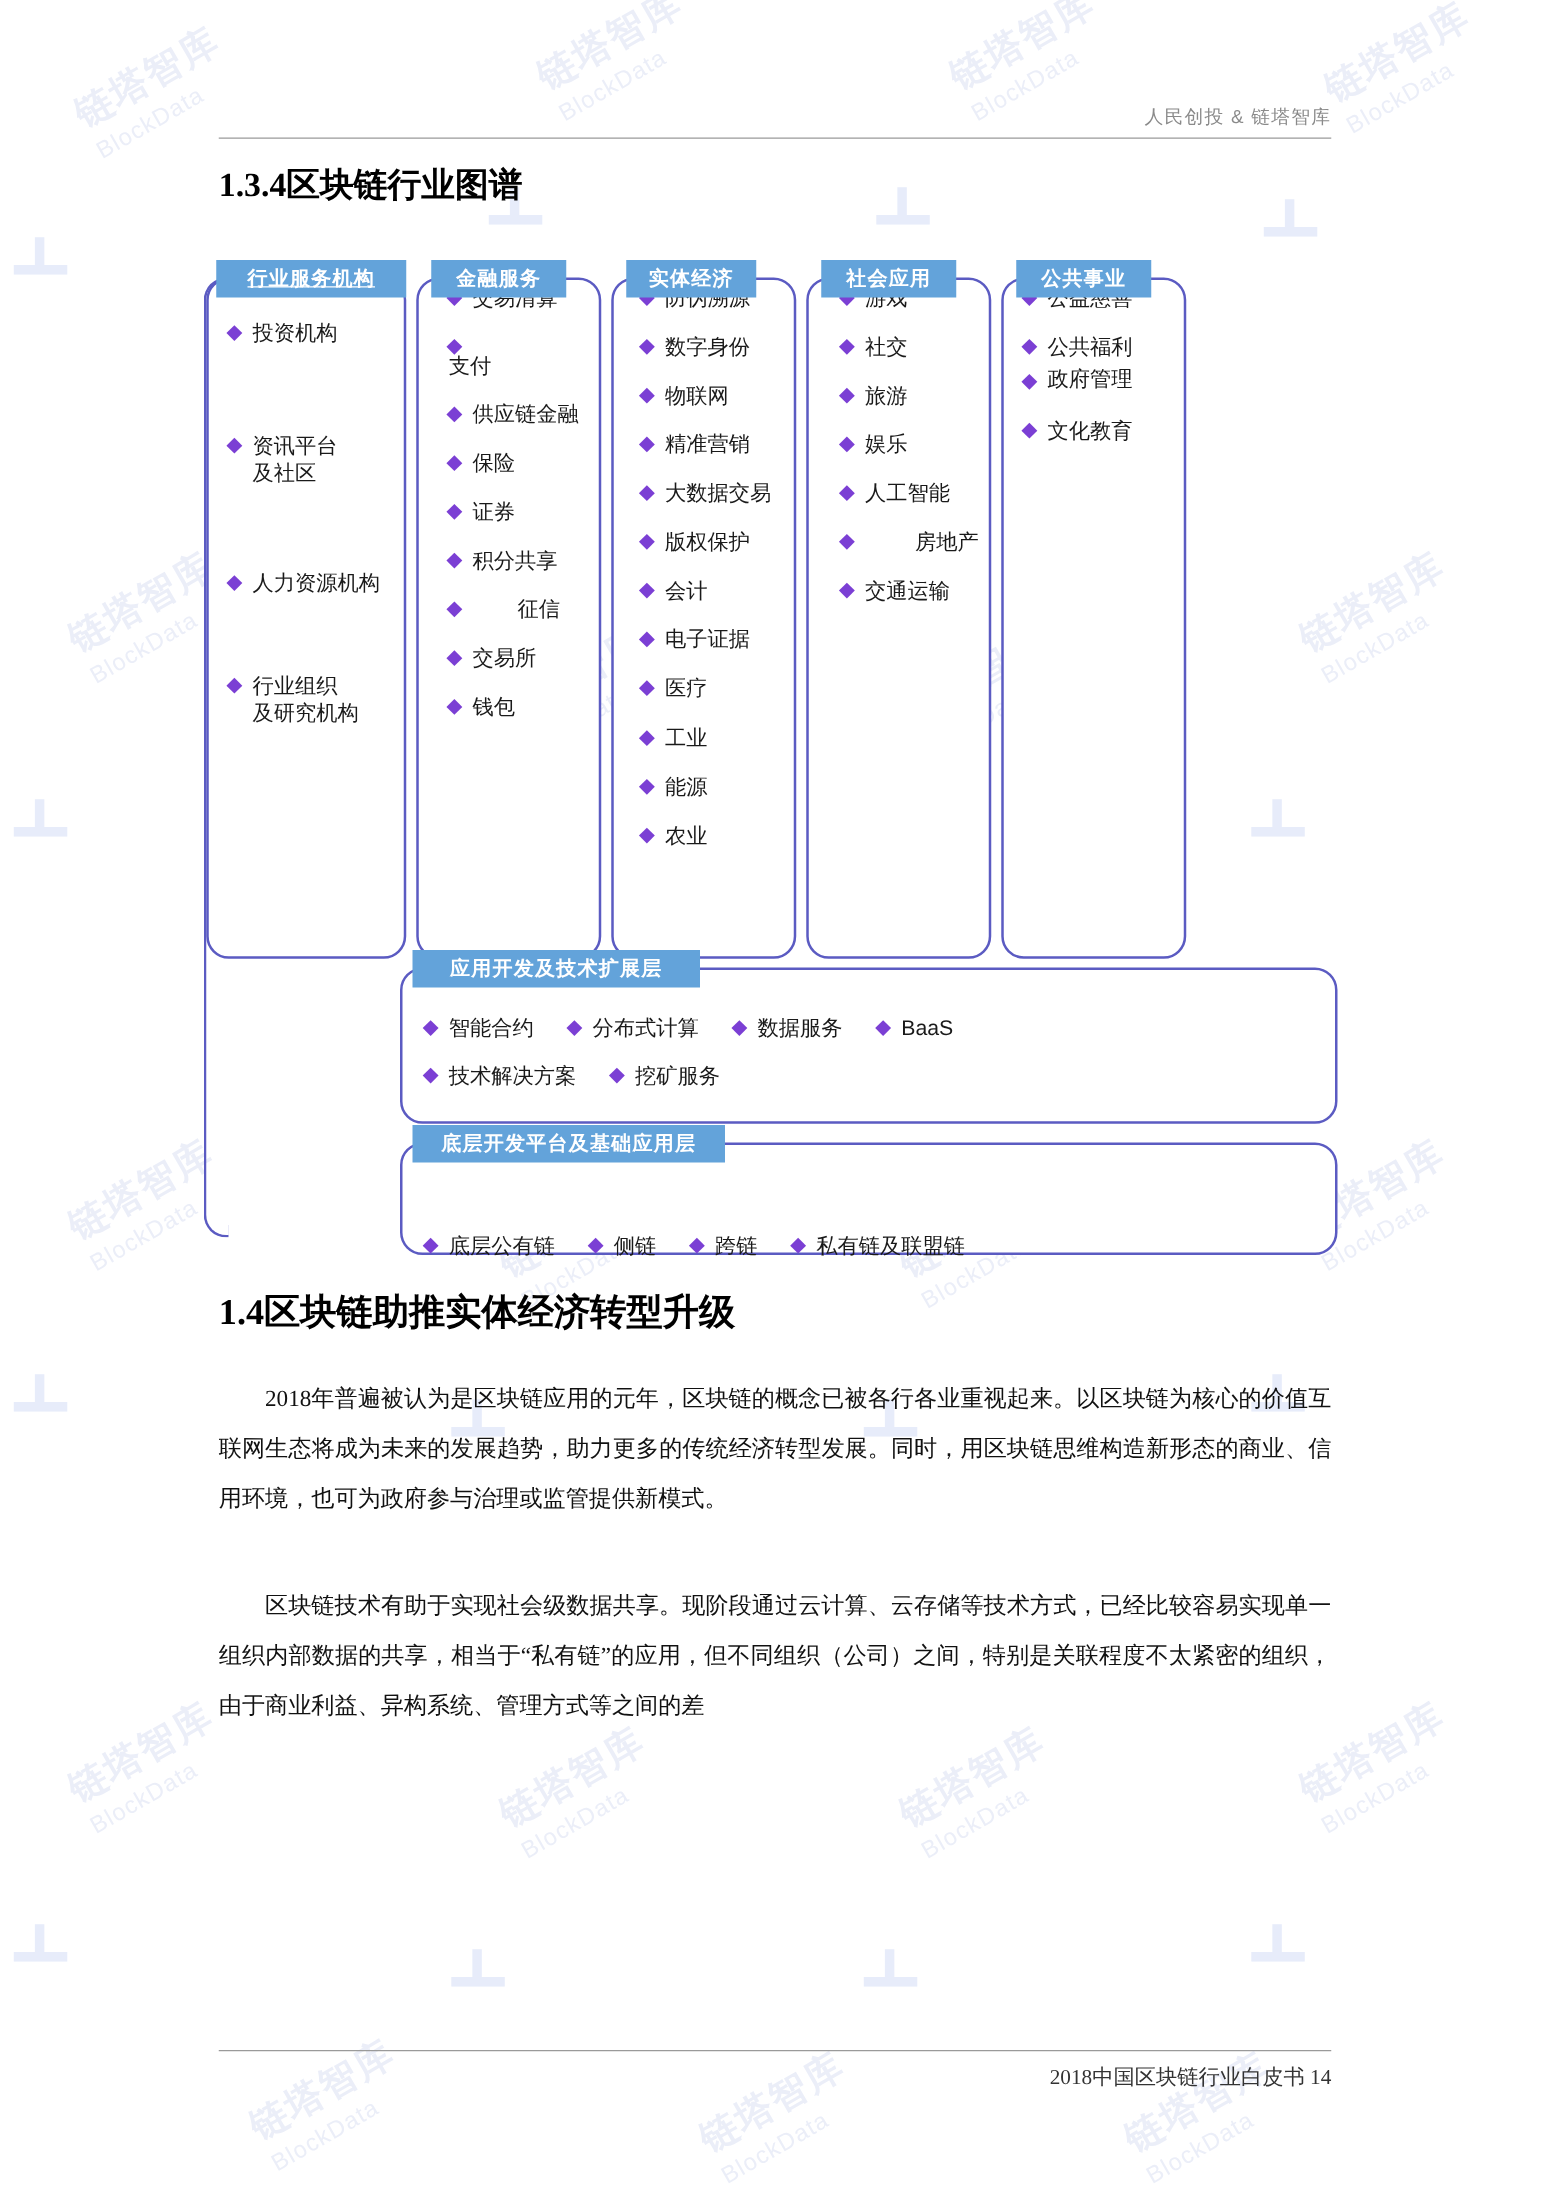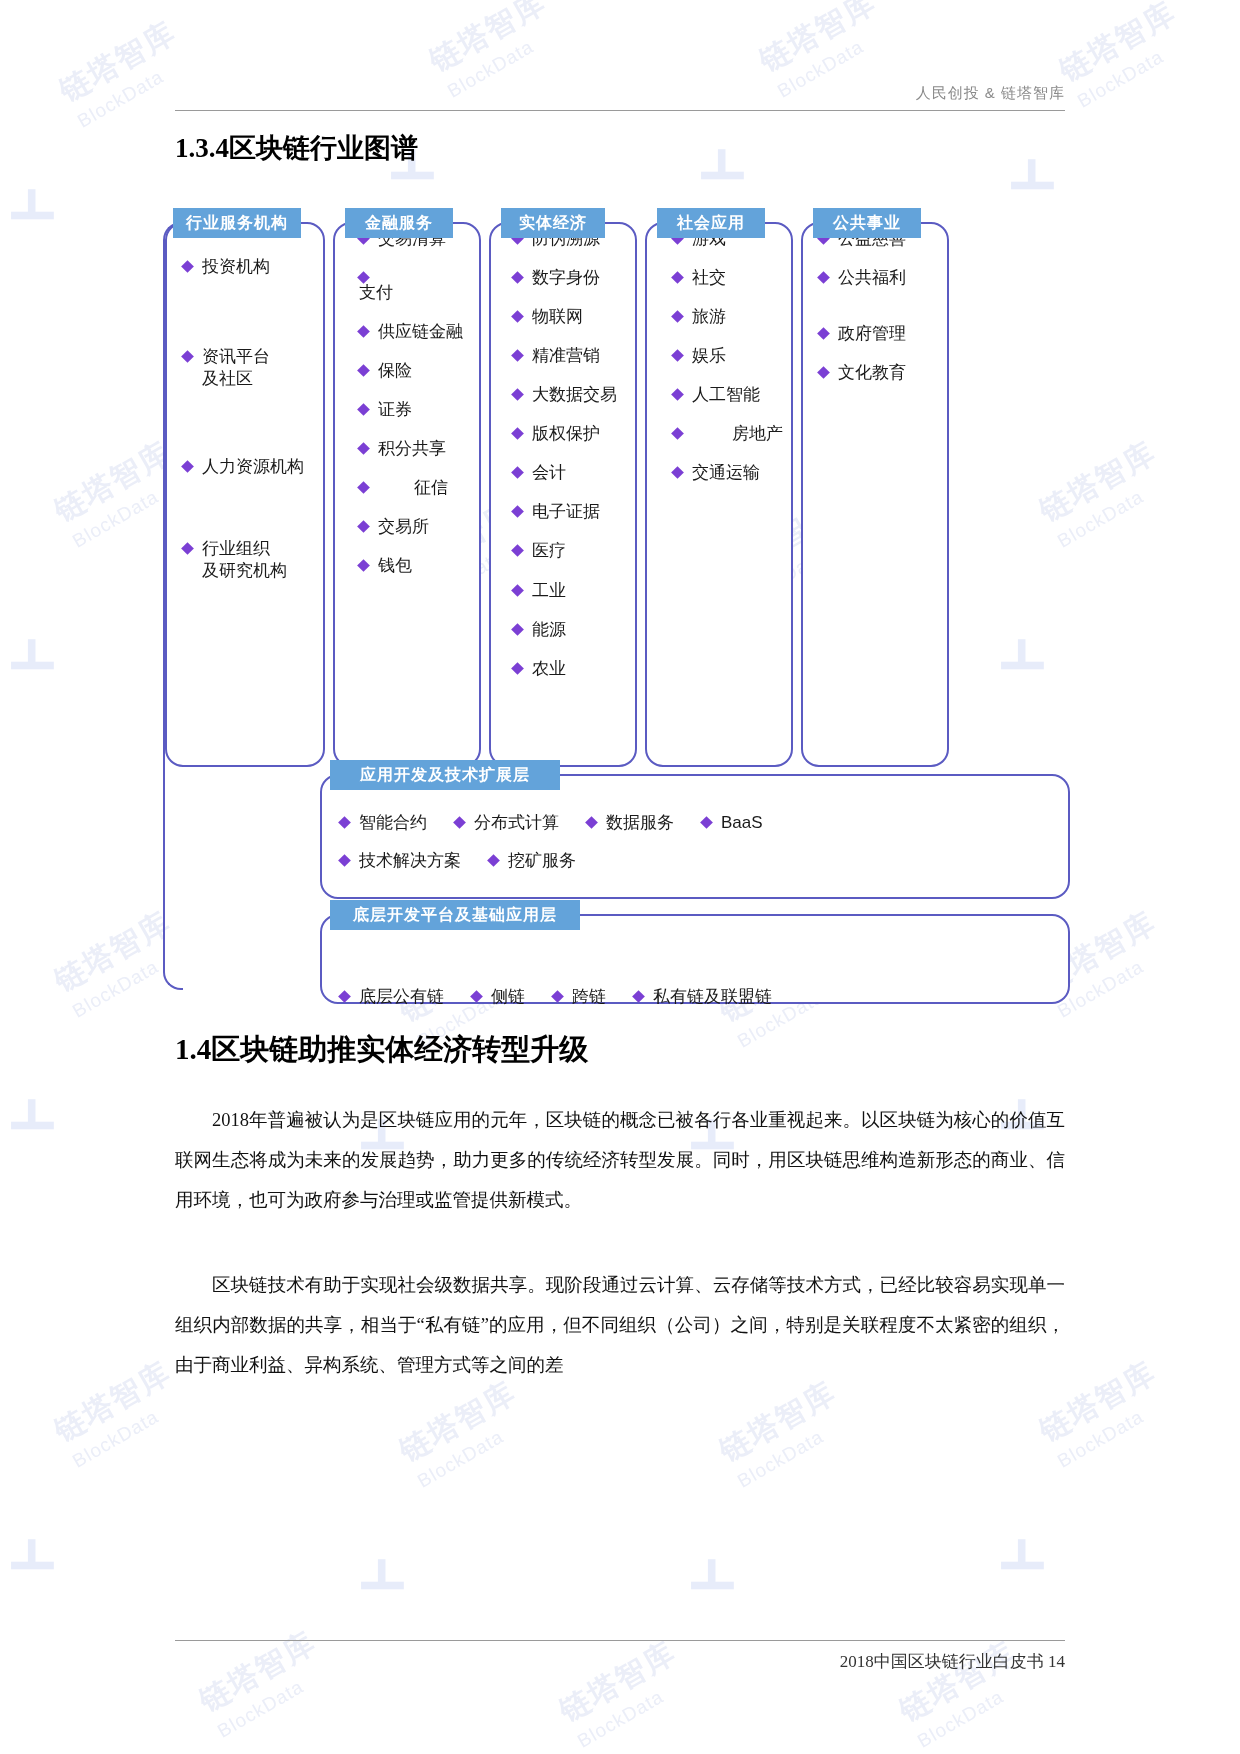--- a/index.html
+++ b/index.html
@@ -245,21 +245,21 @@
 
 <div class="page">
 
   <div class="header">人民创投 &amp; 链塔智库</div>
   <div class="header-rule"></div>
 
   <div class="h-sec" id="sec134">1.3.4区块链行业图谱</div>
 
   <div class="diagram" id="diagram">
       <div class="col-box" style="left: 0px; top: 14px; width: 160px; height: 545px;"></div>
-      <div class="col-head" style="left: 8px; top: 0px; width: 128px;">行业服务机构</div>
+      <div class="col-head" style="left: 8px; top: 0px; width: 152px; text-decoration: underline;">行业服务机构</div>
       <div class="col-items" style="left: 0px; width: 160px; top: 20px; padding-top: 28px;">
         <div class="itm" style="margin-bottom: 68px; padding-left: 8px;">
           <span class="dia"></span>
           <span class="tx">投资机构</span>
         </div>
         <div class="itm two" style="margin-bottom: 66px; padding-left: 8px;">
           <span class="dia"></span>
           <span class="tx">
             <span style="display:block">资讯平台</span>
             <span style="display:block">及社区</span>
@@ -401,25 +401,25 @@
           <span class="tx">交通运输</span>
         </div>
       </div>
       <div class="col-box" style="left: 636px; top: 14px; width: 148px; height: 545px;"></div>
       <div class="col-head" style="left: 648px; top: 0px; width: 108px;">公共事业</div>
       <div class="col-items" style="left: 636px; width: 148px; top: 20px;">
         <div class="itm" style="padding-left: 8px; margin-bottom: 17px;">
           <span class="dia"></span>
           <span class="tx">公益慈善</span>
         </div>
-        <div class="itm" style="padding-left: 8px; margin-bottom: 34px; text-align: right;">
+        <div class="itm" style="padding-left: 8px; margin-bottom: 6px; text-align: right;">
           <span class="dia"></span>
           <span class="tx">公共福利</span>
         </div>
-        <div class="itm" style="padding-left: 8px; margin-bottom: 17px;">
+        <div class="itm" style="padding-left: 8px; margin-bottom: 17px; font-family: Liberation Mono, monospace;">
           <span class="dia"></span>
           <span class="tx">政府管理</span>
         </div>
         <div class="itm" style="padding-left: 8px; margin-bottom: 17px;">
           <span class="dia"></span>
           <span class="tx">文化教育</span>
         </div>
       </div>
       <div class="layer-box" style="left: 155px; top: 566px; width: 750px; height: 125px;"></div>
       <div class="layer-head" style="left: 165px; top: 552px; width: 230px;">应用开发及技术扩展层</div>

